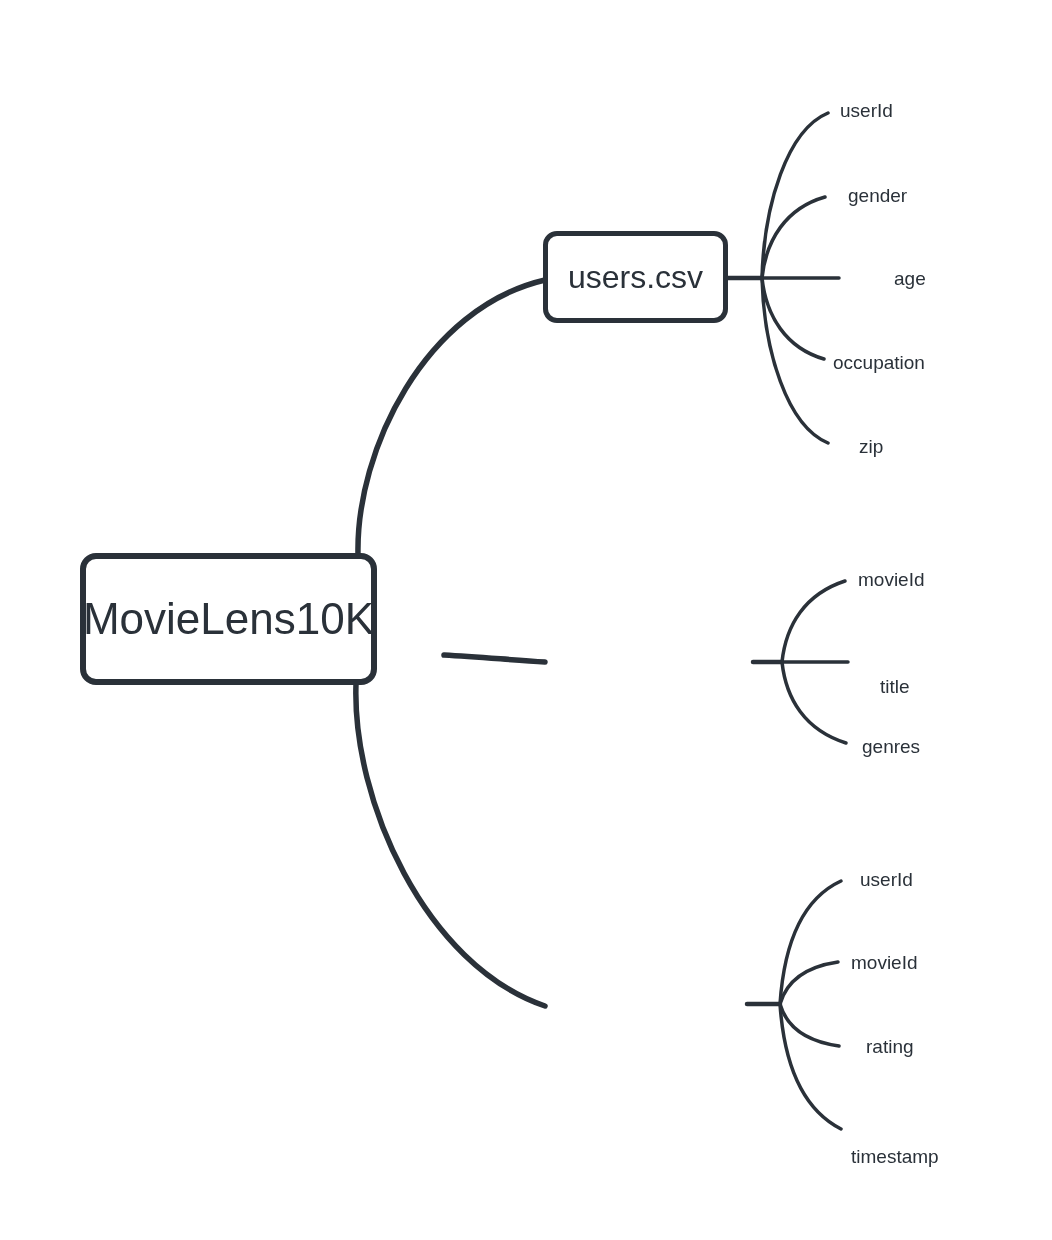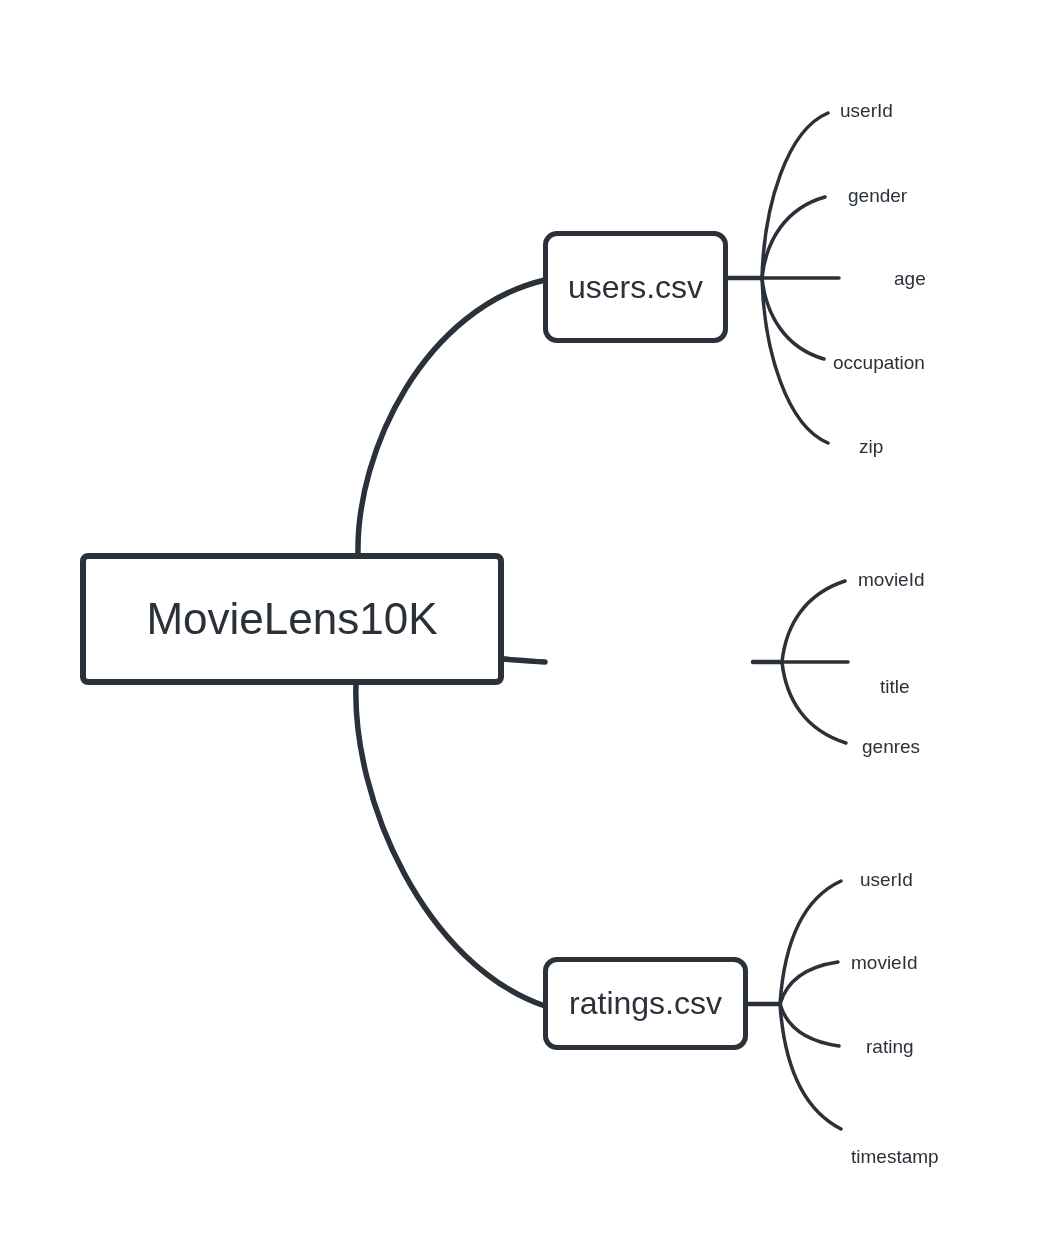--- a/index.html
+++ b/index.html
@@ -25,26 +25,26 @@
 
   .node{
     position:absolute;
     box-sizing:border-box;
     background:var(--fill);
     border:5px solid var(--stroke);
     display:flex;align-items:center;justify-content:center;
     text-align:center;
   }
   .node-root{
-    left:80px;top:553px;width:424px;height:132px;
-    border-width:6px;border-radius:8px;
+    left:80px;top:553px;width:297px;height:132px;
+    border-width:6px;border-radius:16px;
     font-size:44px;
   }
   .node-branch{border-radius:14px;font-size:32px;}
-  .node-users{left:543px;top:231px;width:185px;height:112px;}
+  .node-users{left:543px;top:231px;width:185px;height:92px;}
   .node-movies{left:543px;top:617px;width:211px;height:90px;}
   .node-ratings{left:543px;top:957px;width:205px;height:93px;}
 
   .leaf-label{
     position:absolute;
     font-size:19px;
     white-space:nowrap;
     transform:translateY(-50%);
     line-height:1;
   }
@@ -94,23 +94,20 @@
     <path class="leaf" d="M 780 1004 C 784 1063, 802 1109, 841 1129"></path>
   </svg>
 
   <div class="node node-root">
     <span>MovieLens10K</span>
   </div>
 
   <div class="node node-branch node-users">
     <span>users.csv</span>
   </div>
-  <div class="node node-branch node-ratings">
-    <span>ratings.csv</span>
-  </div>
 
   <div class="leaf-label lf-u-userid">userId</div>
   <div class="leaf-label lf-u-gender">gender</div>
   <div class="leaf-label lf-u-age">age</div>
   <div class="leaf-label lf-u-occupation">occupation</div>
   <div class="leaf-label lf-u-zip">zip</div>
 
   <div class="leaf-label lf-m-movieid">movieId</div>
   <div class="leaf-label lf-m-title">title</div>
   <div class="leaf-label lf-m-genres">genres</div>

